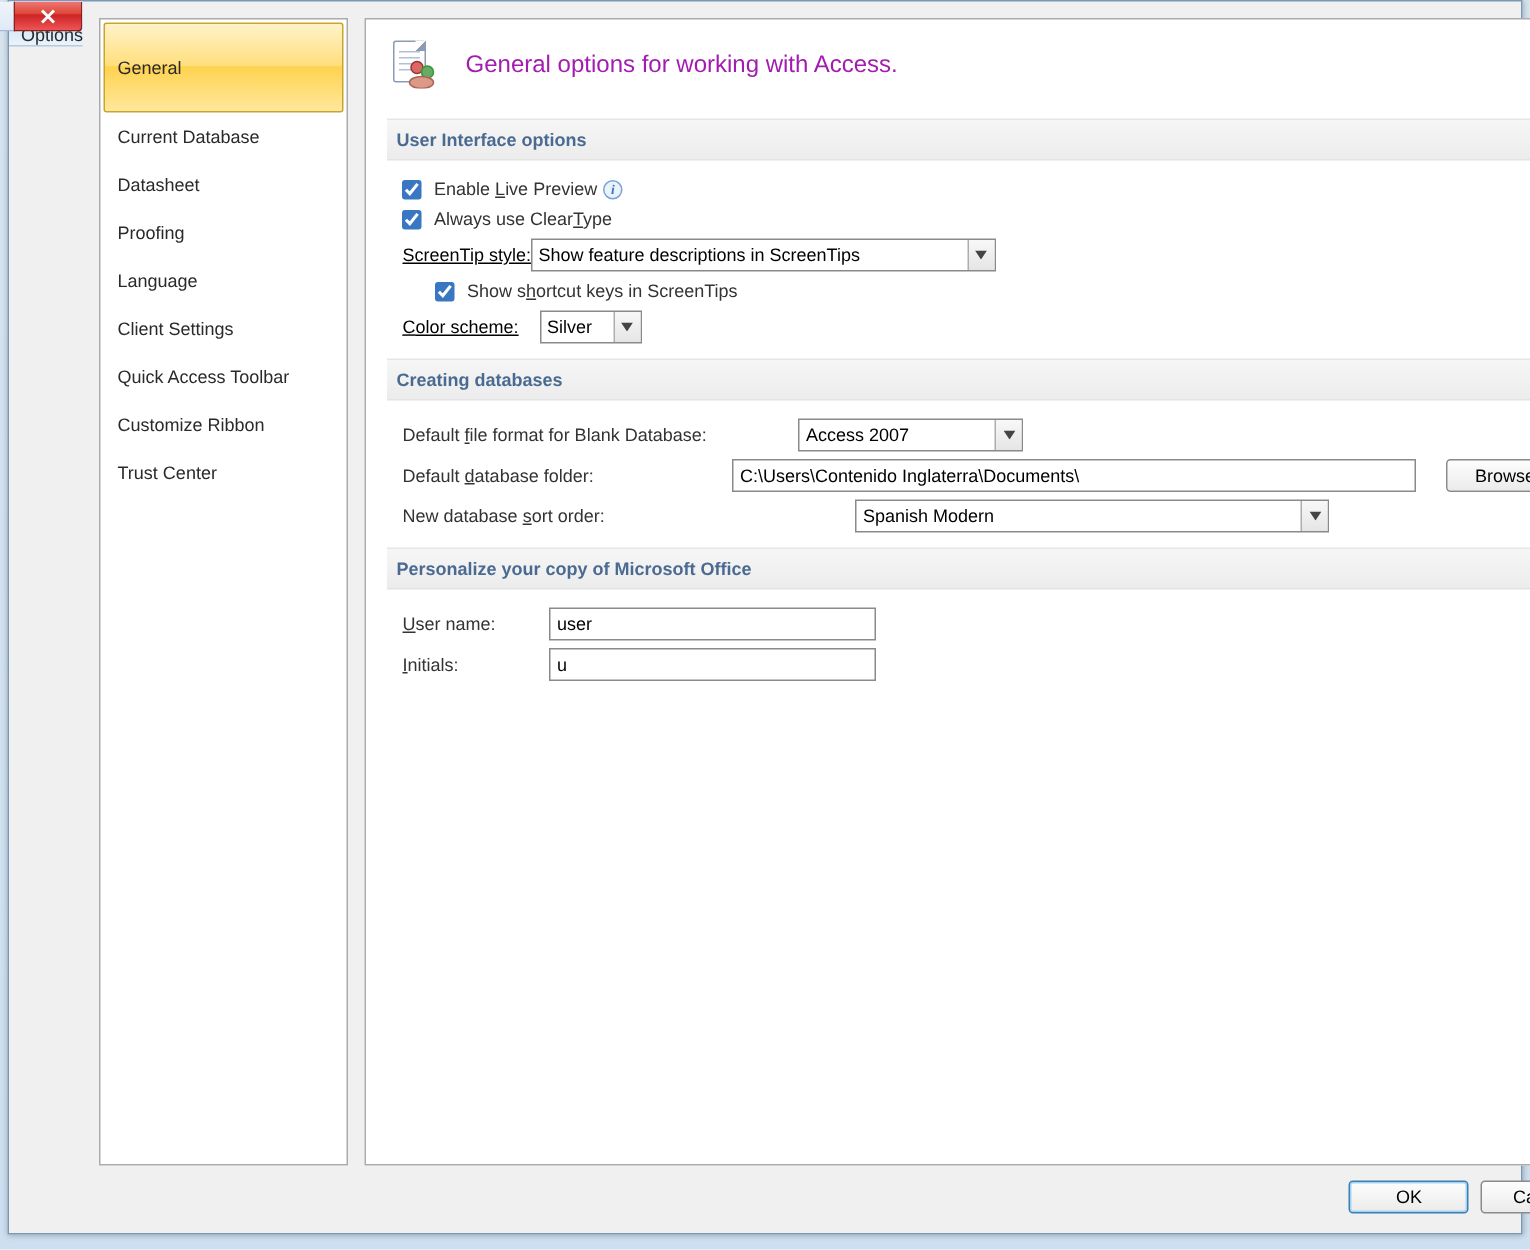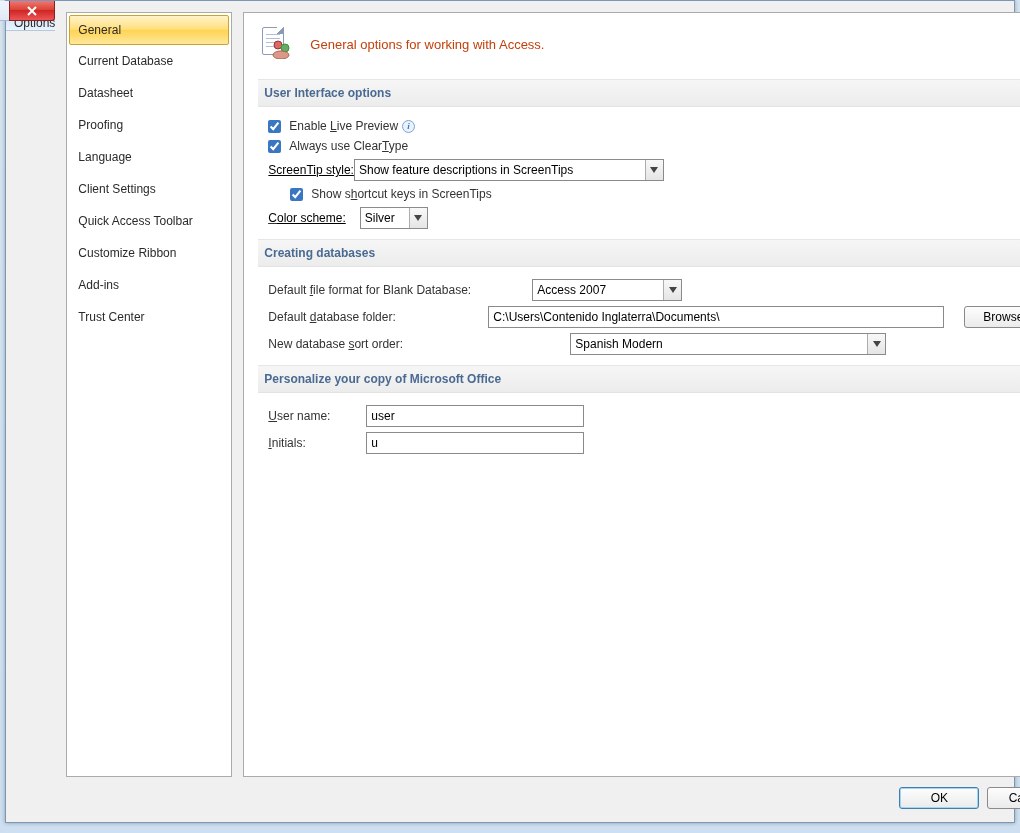--- a/index.html
+++ b/index.html
@@ -68,41 +68,41 @@
     padding: 8px 10px;
     color: #2a2a2a;
     cursor: pointer;
     border: 1px solid transparent;
   }
   .side-item.sel {
     background: linear-gradient(#fff2c8,#ffdf7c 48%,#ffd34f 49%,#ffe79c);
     border: 1px solid #c9a52e;
     border-radius: 2px;
     margin: 0 2px;
-    padding: 7px 8px;
+    padding: 22px 8px;
   }
 
   .content {
     flex: 1;
     background: #fff;
     border: 1px solid #ababab;
     padding: 14px 18px 10px 18px;
     overflow-y: auto;
     color:#444;
   }
   .head-row { display:flex; align-items:center; gap:14px; margin-bottom:18px;}
   .head-icon {
     width:34px; height:34px; position:relative;
   }
   .sheet { position:absolute; width:22px; height:28px; background:#fff; border:1px solid #8a9bb3; border-radius:2px; }
   .sheet::before { content:""; position:absolute; right:-1px; top:-1px; width:7px; height:7px; background:linear-gradient(135deg,#fff 48%,#8a9bb3 49%);}
   .sheet-line{position:absolute;left:3px;right:3px;height:1px;background:#b0c0d6;}
   .sheet .l1{top:6px}.sheet .l2{top:10px}.sheet .l3{top:14px}.sheet .l4{top:18px}
   .headppl{position:absolute; left:10px; top:12px; width:20px; height:20px;}
-  .head-text { color:#c2410c; font-size:13px; }
+  .head-text { color:#a21caf; font-size:16px; }
 
   .section-head {
     background: linear-gradient(#f6f6f6,#ececec);
     border-top:1px solid #e6e6e6;
     border-bottom:1px solid #e3e3e3;
     color:#4a6a92;
     font-weight: bold;
     padding: 6px 6px;
     margin: 10px -4px 12px -4px;
   }
@@ -167,21 +167,20 @@
     <div class="panels">
       <div class="sidebar">
         <div class="side-item sel"><span>General</span></div>
         <div class="side-item"><span>Current Database</span></div>
         <div class="side-item"><span>Datasheet</span></div>
         <div class="side-item"><span>Proofing</span></div>
         <div class="side-item"><span>Language</span></div>
         <div class="side-item"><span>Client Settings</span></div>
         <div class="side-item"><span>Quick Access Toolbar</span></div>
         <div class="side-item"><span>Customize Ribbon</span></div>
-        <div class="side-item"><span>Add-ins</span></div>
         <div class="side-item"><span>Trust Center</span></div>
       </div>
 
       <div class="content">
         <div class="head-row">
           <div class="head-icon">
             <div class="sheet">
                 <div class="sheet-line l1"></div>
                 <div class="sheet-line l2"></div>
                 <div class="sheet-line l3"></div>

